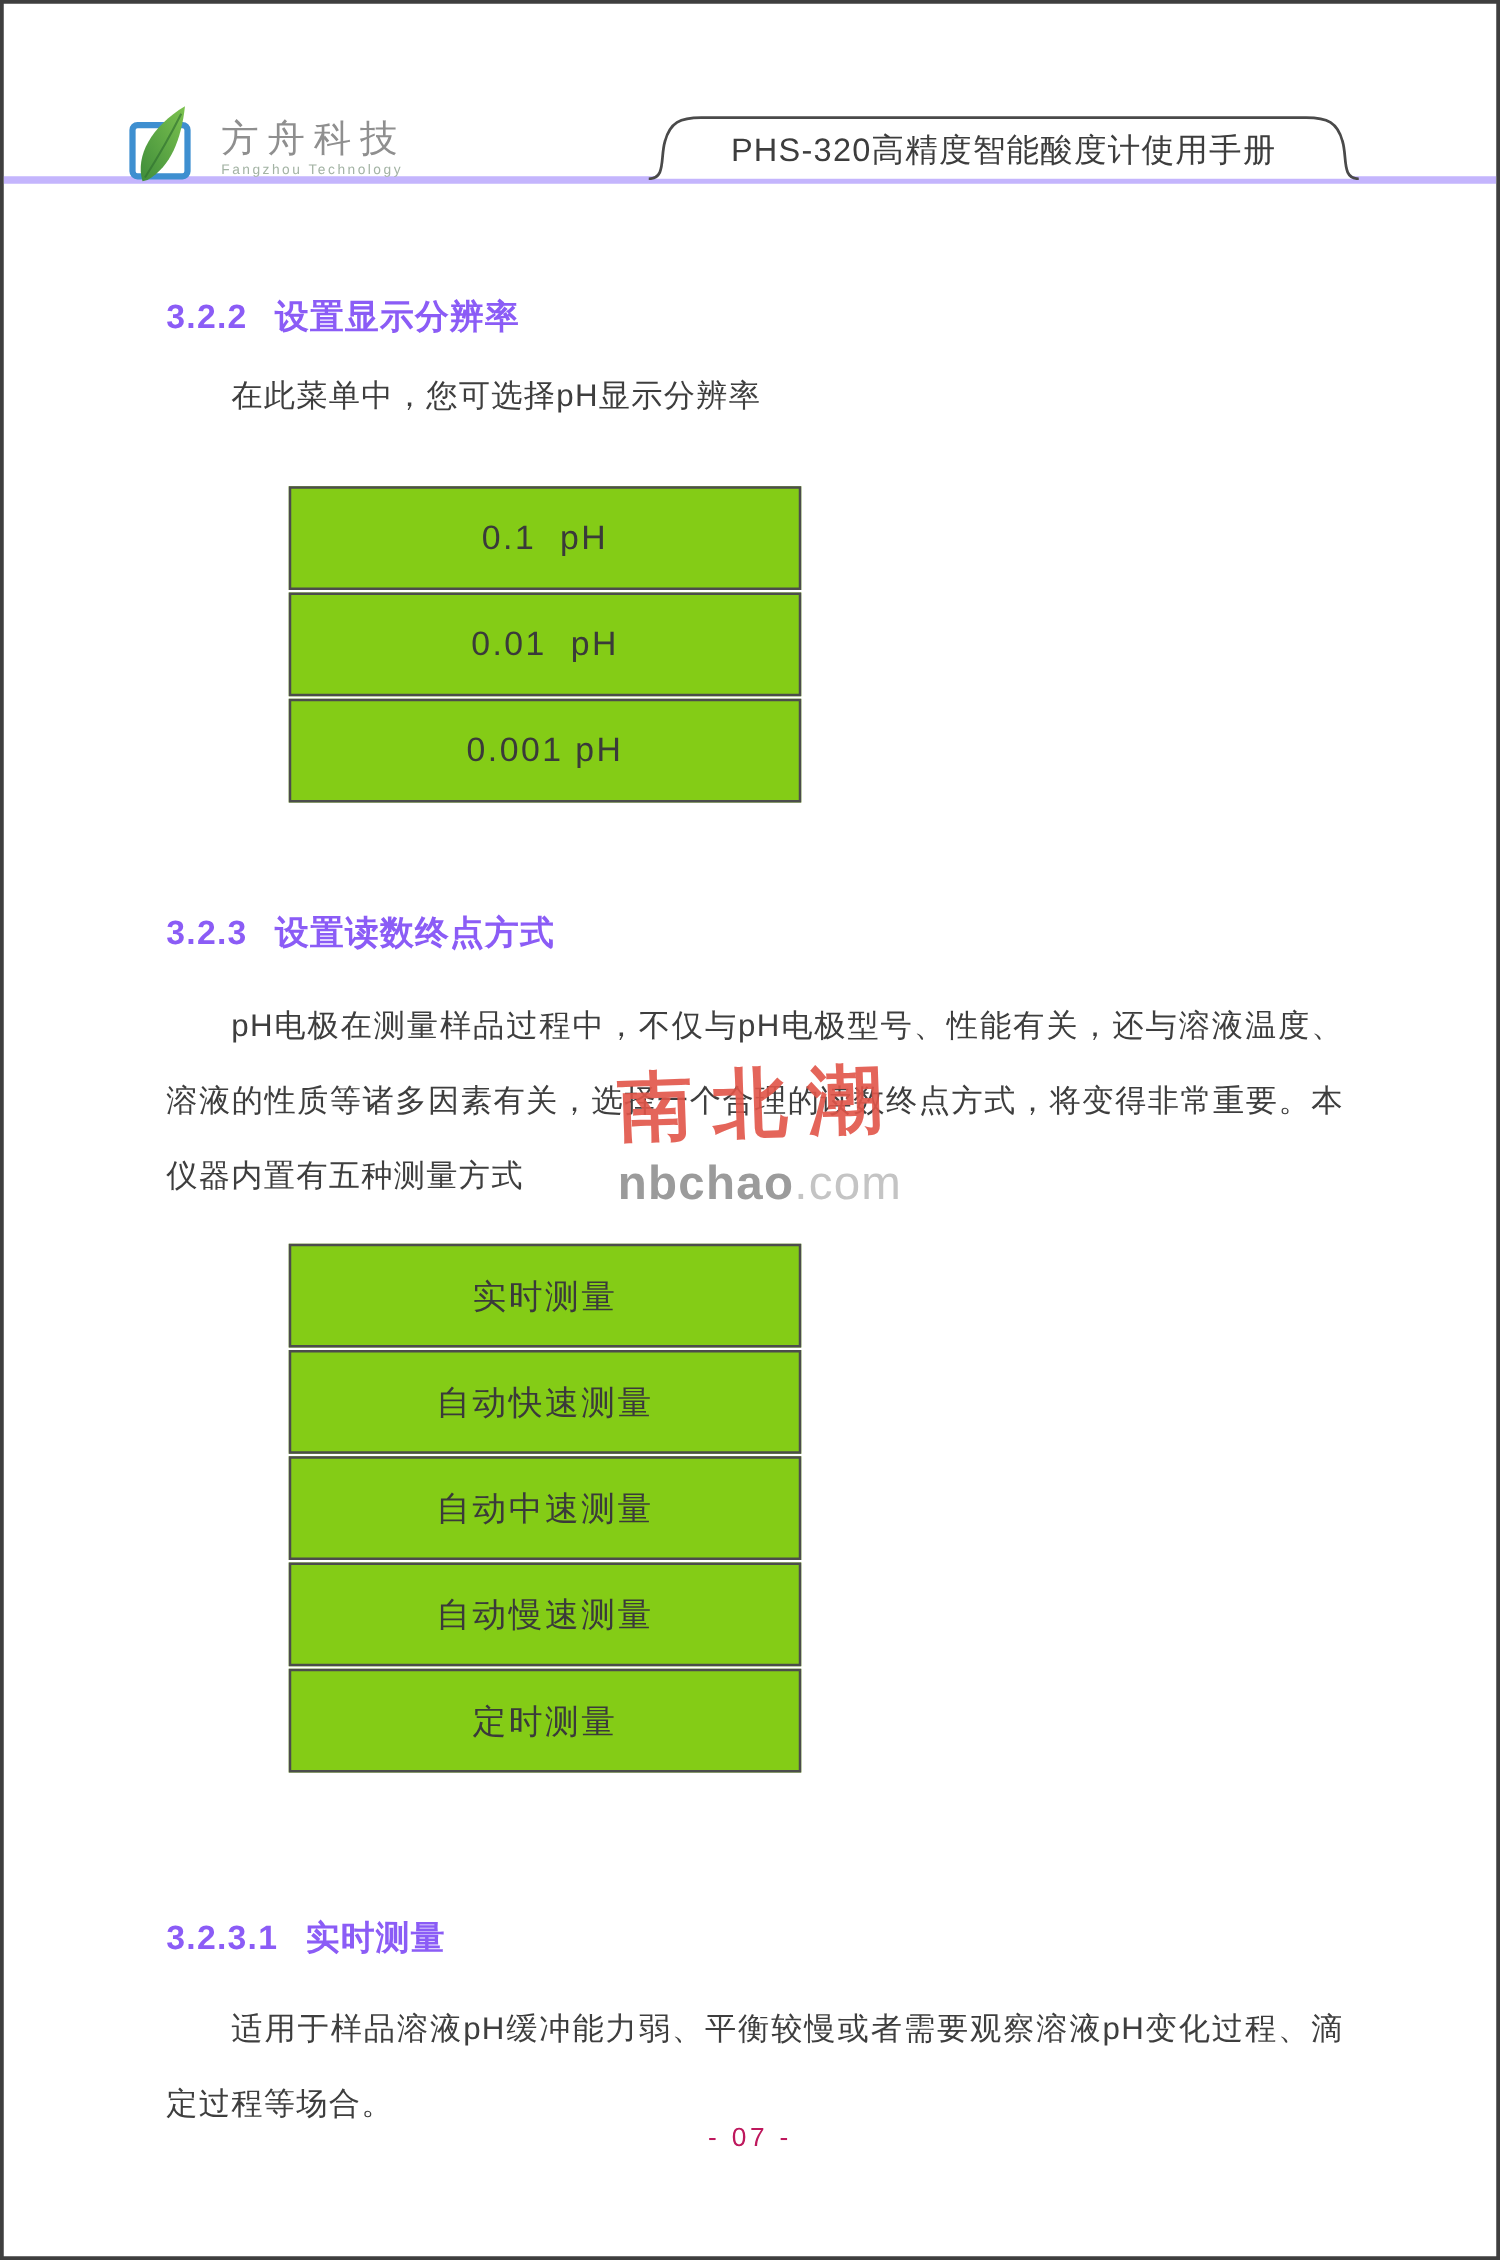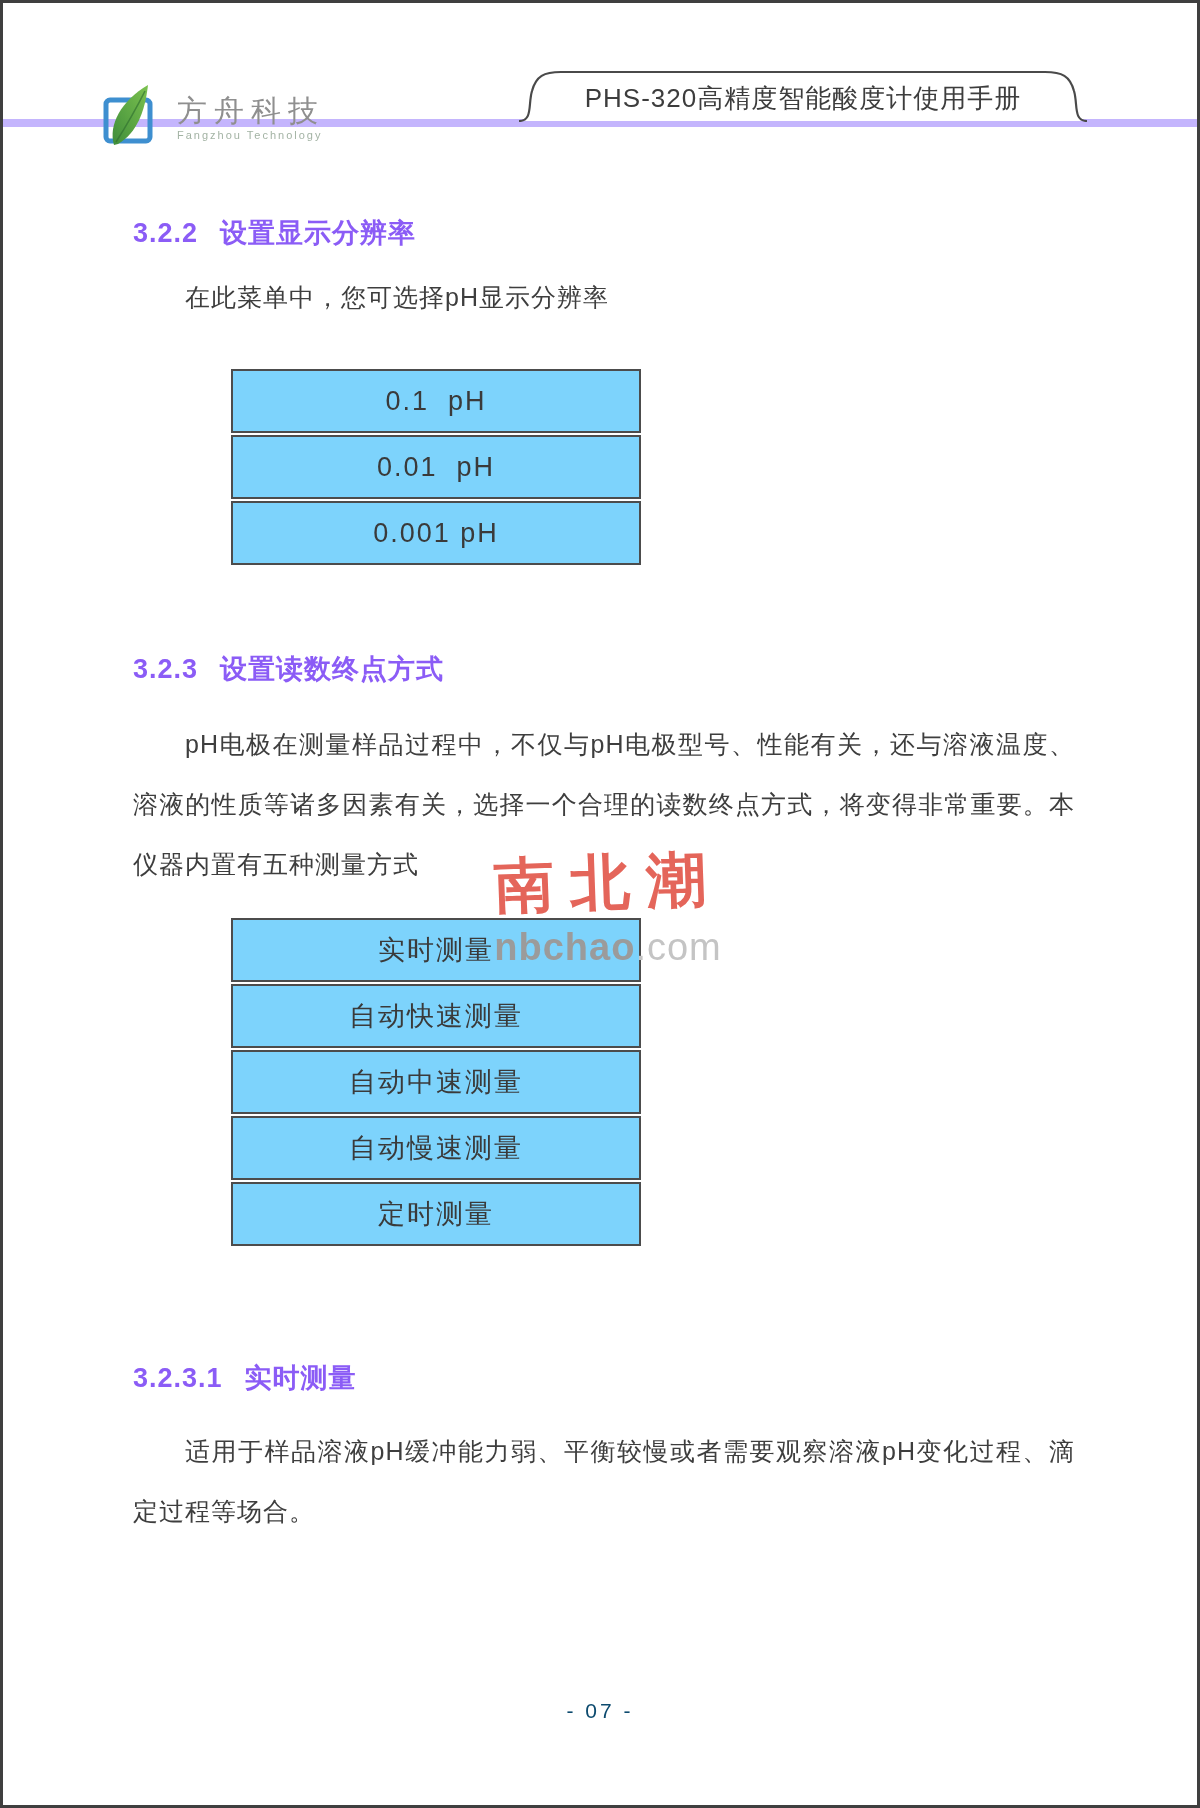--- a/index.html
+++ b/index.html
@@ -12,22 +12,22 @@
     height: 1808px;
     margin: 0 auto;
     background: #ffffff;
     border: 3px solid #3f3f3f;
     overflow: hidden;
   }
 
   
   .header {
     position: relative;
-    height: 124px;
-    border-bottom: 8px solid #c4b5fd;
+    height: 144px;
+    border-bottom: 6px solid #c4b5fd;
   }
   .logo {
     position: absolute;
     left: 98px;
     top: 80px;
     display: flex;
     align-items: center;
     gap: 14px;
   }
   .logo-text .logo-name {
@@ -93,23 +93,23 @@
   .menu-table {
     display: flex;
     flex-direction: column;
     gap: 2px;
     width: 410px;
     margin-left: 98px;
   }
   .t-resolution { margin-top: 56px; }
   .t-modes { margin-top: 24px; }
   .menu-row {
-    height: 64px;
+    height: 83px;
     border: 2px solid #4c4c4c;
-    background: #7dd3fc;
+    background: #84cc16;
     display: flex;
     align-items: center;
     justify-content: center;
     font-size: 27px;
     color: #3a3a3a;
     letter-spacing: 2px;
     white-space: pre;
   }
 
   
@@ -141,21 +141,21 @@
   .wm-domain .tld { color: #c4c4c4; font-weight: normal; }
 
   
   .footer {
     position: absolute;
     left: 0;
     right: 0;
     bottom: 82px;
     text-align: center;
     font-size: 21px;
-    color: #0c4a6e;
+    color: #be185d;
     letter-spacing: 3px;
   }
 </style>
 </head>
 <body>
 
 <div class="page">
 
   <div class="header">
     <div class="logo">

